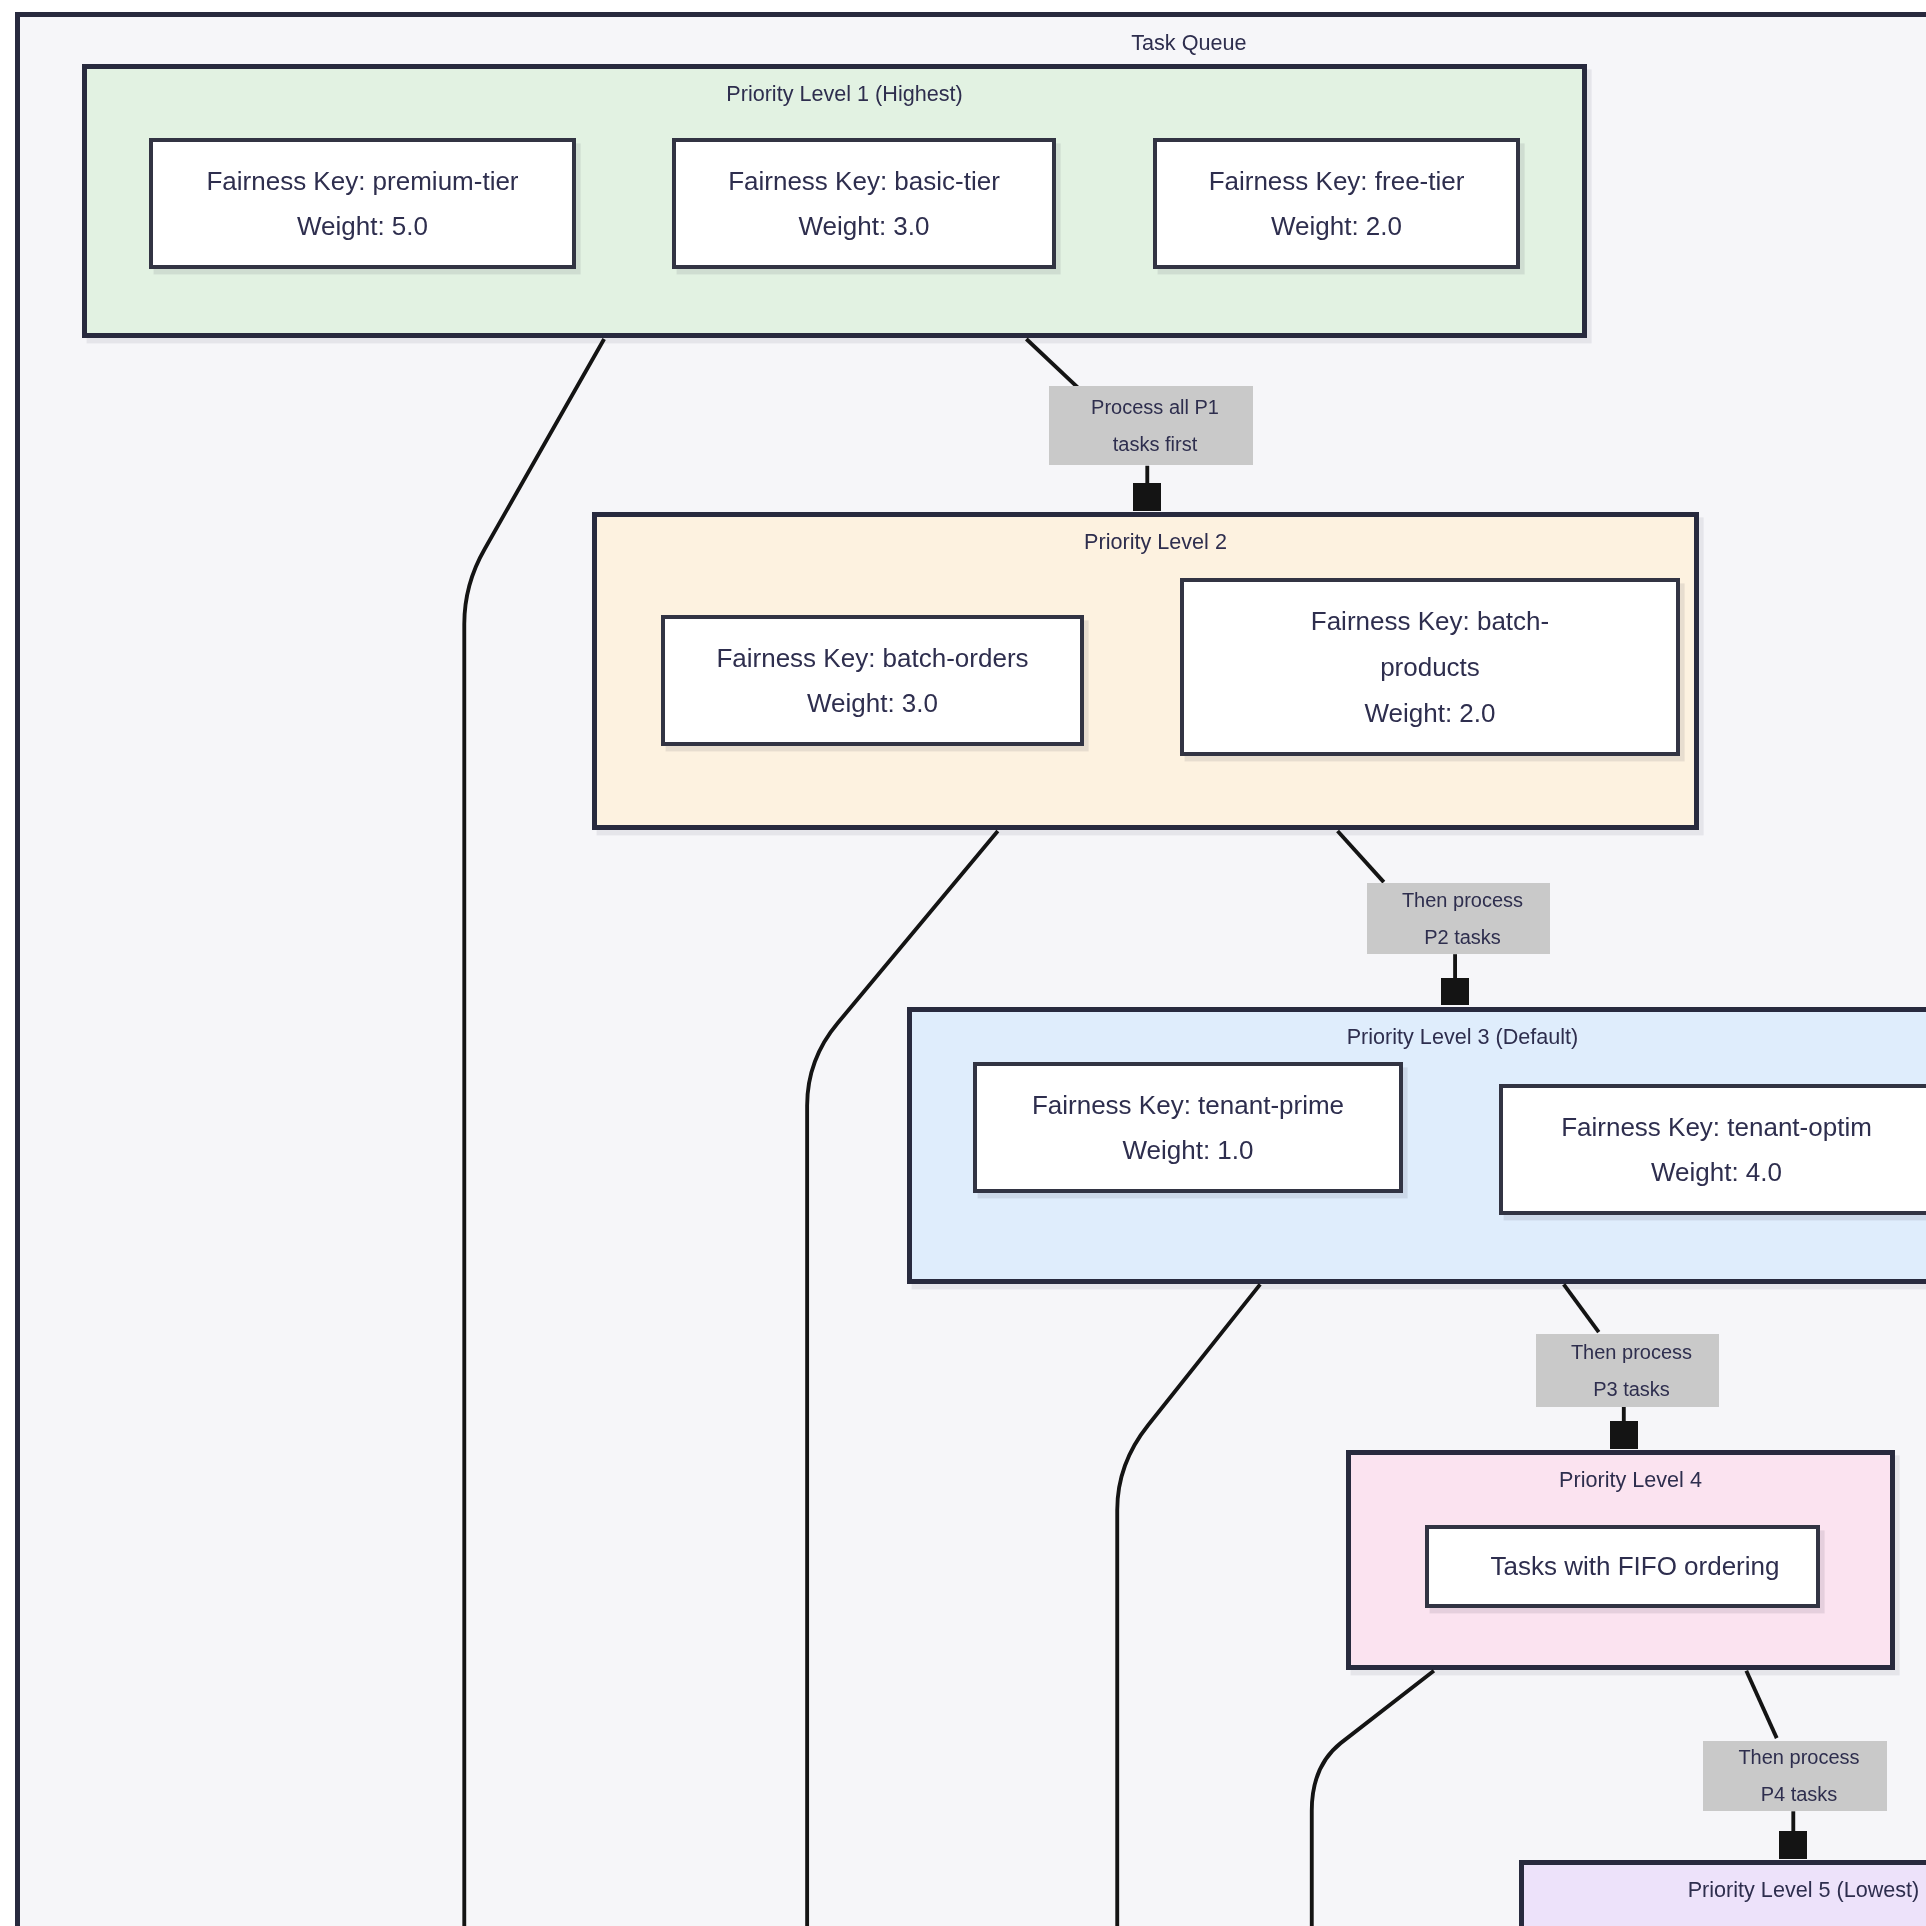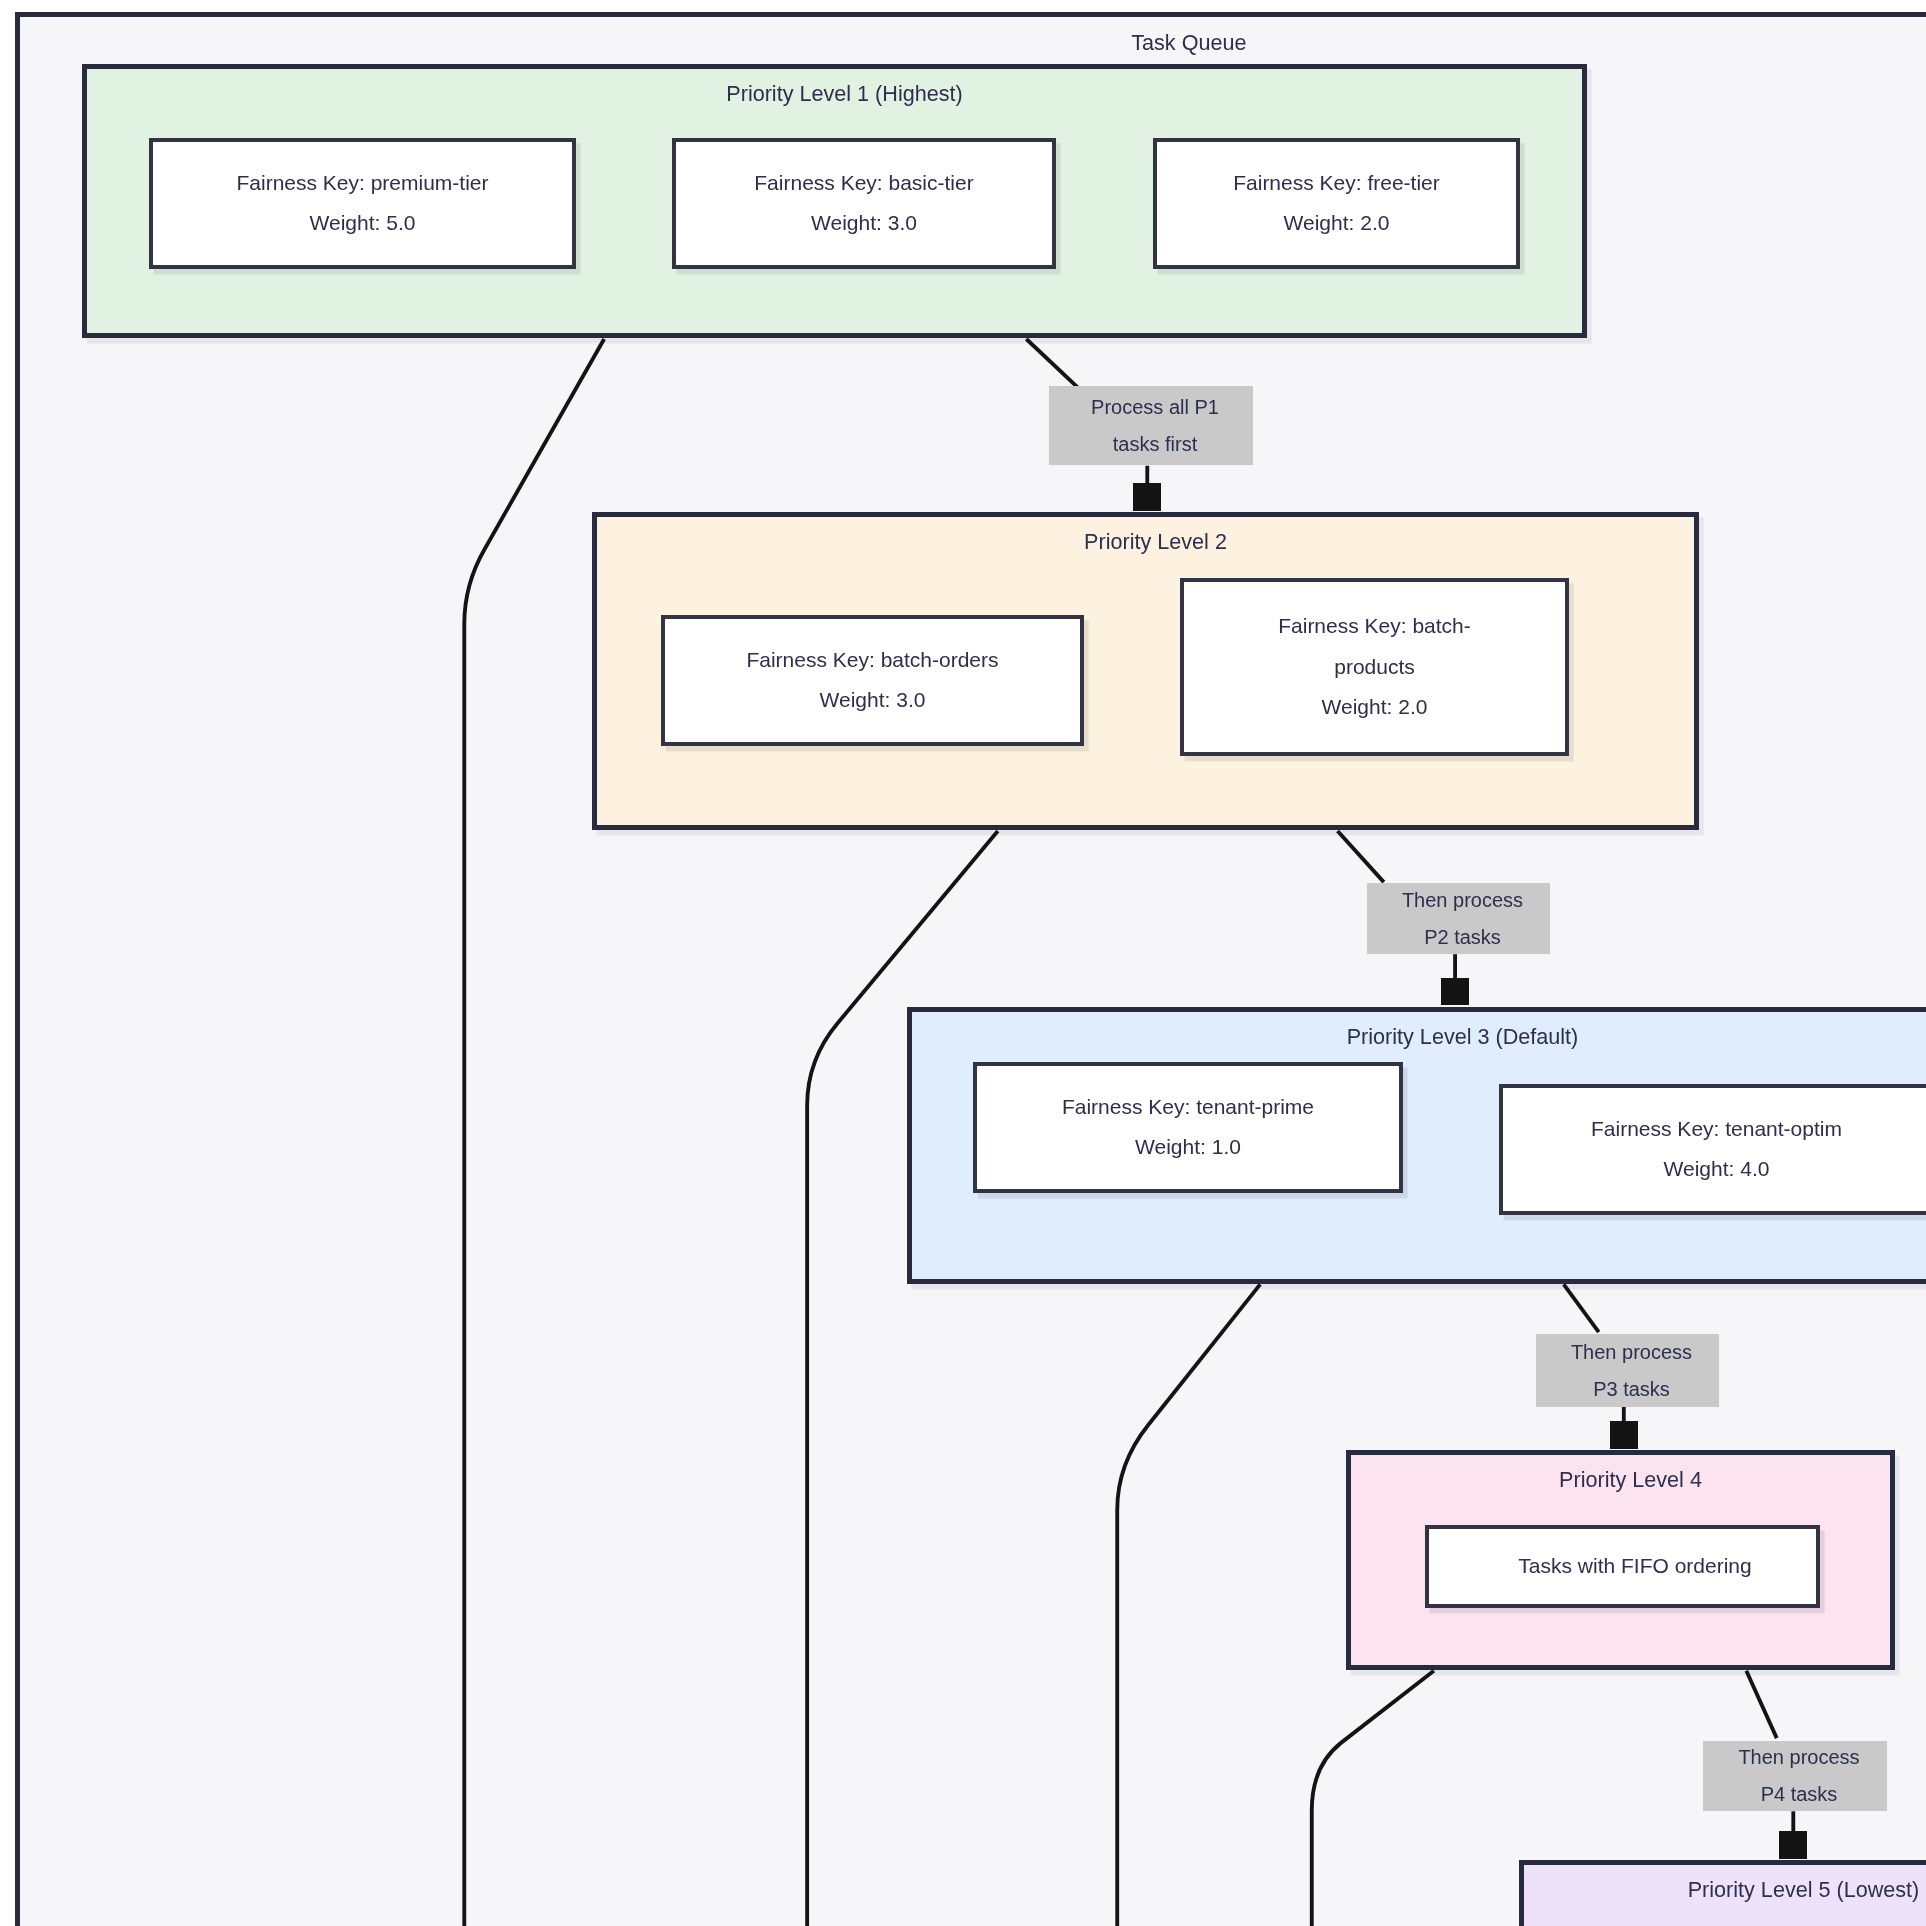--- a/index.html
+++ b/index.html
@@ -14,21 +14,21 @@
   .group-title{position:absolute;left:0;right:0;top:11.6px;text-align:center;font-size:21.6px;font-weight:500;padding-left:20px;}
 
   .g-p1{left:82px;top:64px;width:1505px;height:274px;background:#e2f2e2;}
   .g-p2{left:592px;top:512px;width:1107px;height:318px;background:#fdf2e0;}
   .g-p3{left:907px;top:1007px;width:1091px;height:277px;background:#dfedfc;}
   .g-p4{left:1346px;top:1450px;width:549px;height:220px;background:#fbe3f0;}
   .g-p5{left:1519px;top:1860px;width:549px;height:223px;background:#ede2fa;}
 
   .node{position:absolute;box-sizing:border-box;background:#ffffff;border:4.2px solid #323443;
         display:flex;flex-direction:column;align-items:center;justify-content:center;row-gap:17.7px;
-        font-size:21px;text-align:center;box-shadow:4.6px 5.4px 0 rgba(40,42,62,0.10);}
+        font-size:26px;text-align:center;box-shadow:4.6px 5.4px 0 rgba(40,42,62,0.10);}
   .node span{display:block;line-height:1.08;}
 
   .edge-label{position:absolute;background:#c9c9c9;display:flex;flex-direction:column;align-items:center;
         justify-content:center;row-gap:16px;font-size:20px;text-align:center;color:#2e2e4e;padding-left:8px;}
   .edge-label span{display:block;line-height:1.05;}
   .el-1{left:1049px;top:386px;width:196px;height:79px;}
   .el-2{left:1367px;top:883px;width:175px;height:71px;}
   .el-3{left:1536px;top:1334px;width:175px;height:73px;}
   .el-4{left:1703px;top:1741px;width:176px;height:70px;}
 
@@ -60,21 +60,21 @@
     <span>Weight: 2.0</span>
   </div>
 
   <section class="group g-p2">
     <div class="group-title">Priority Level 2</div>
   </section>
   <div class="node" style="left:661px;top:615px;width:423px;height:131px;">
     <span>Fairness Key: batch-orders</span>
     <span>Weight: 3.0</span>
   </div>
-  <div class="node" style="left:1180px;top:578px;width:389px;height:178px;">
+  <div class="node" style="left:1180px;top:578px;width:500px;height:178px;">
     <span>Fairness Key: batch-</span>
     <span>products</span>
     <span>Weight: 2.0</span>
   </div>
 
   <section class="group g-p3">
     <div class="group-title">Priority Level 3 (Default)</div>
   </section>
   <div class="node" style="left:973px;top:1062px;width:430px;height:131px;">
     <span>Fairness Key: tenant-prime</span>

